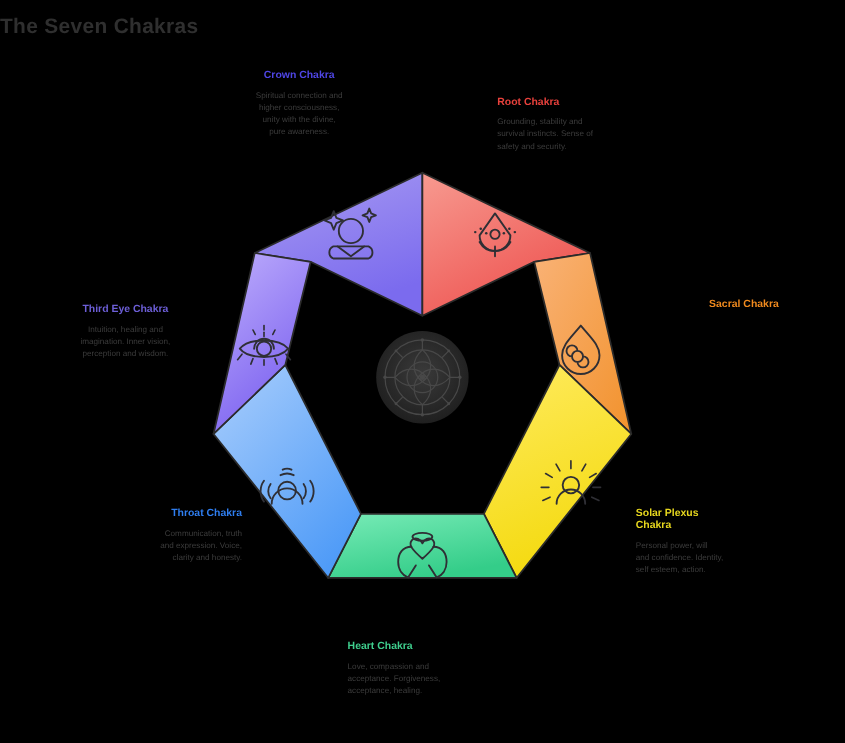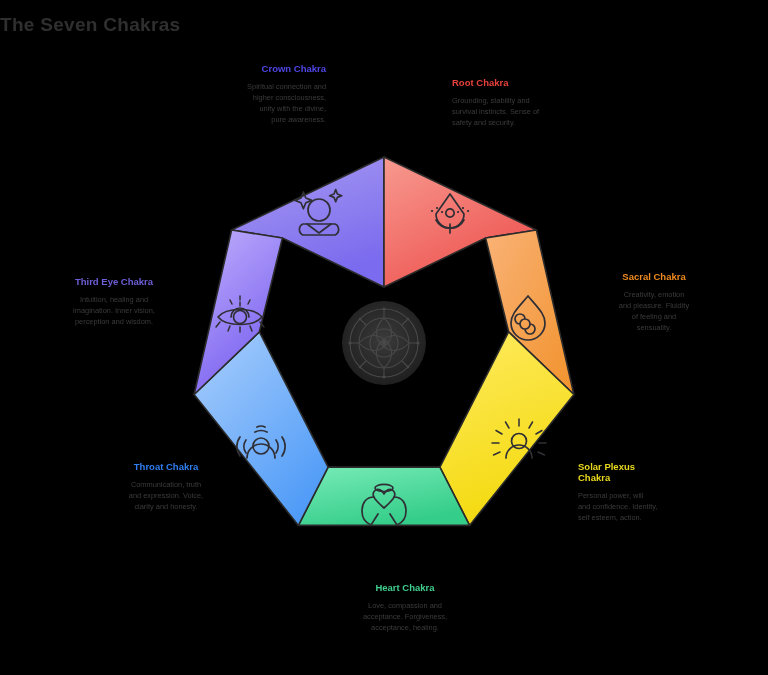--- a/index.html
+++ b/index.html
@@ -19,26 +19,26 @@
 
   .callout{position:absolute;width:150px;}
   .callout .ct{
     font-size:9.5px;font-weight:700;line-height:1.15;margin:0 0 6px 0;
   }
   .callout .cb{
     font-size:7.4px;line-height:1.5;color:#3c3c3c;margin:0;
   }
 
   
-  #c-crown   {left:218px; top:64px;  width:108px; text-align:right;}
-  #c-root    {left:452px; top:78px;  width:125px; text-align:left;}
-  #c-sacral  {left:600px; top:272px; width:108px; text-align:center;}
+  #c-crown   {left:218px; top:64px;  width:108px; text-align:center;}
+  #c-root    {left:452px; top:88px;  width:125px; text-align:left;}
+  #c-sacral  {left:600px; top:272px; width:108px; text-align:right;}
   #c-solar   {left:578px; top:462px; width:112px; text-align:left;}
-  #c-heart   {left:335px; top:583px; width:140px; text-align:center;}
-  #c-throat  {left:112px; top:462px; width:108px; text-align:center;}
+  #c-heart   {left:316px; top:583px; width:140px; }
+  #c-throat  {left:112px; top:462px; width:108px; text-align:right;}
   #c-thirdeye{left:58px;  top:277px; width:112px; text-align:center;}
 </style>
 </head>
 <body>
 
 <div id="stage">
 
   <div class="title">The Seven Chakras</div>
 
   <svg class="ring" viewBox="0 0 768 675">
@@ -221,26 +221,20 @@
     <div class="ct" style="color:#e8413c">Root Chakra</div>
     <div class="cb">
       <div>Grounding, stability and</div>
       <div>survival instincts. Sense of</div>
       <div>safety and security.</div>
     </div>
   </div>
 
   <div class="callout" id="c-sacral">
     <div class="ct" style="color:#f08a1e">Sacral Chakra</div>
-    <div class="cb">
-      <div>Creativity, emotion</div>
-      <div>and pleasure. Fluidity</div>
-      <div>of feeling and</div>
-      <div>sensuality.</div>
-    </div>
   </div>
 
   <div class="callout" id="c-solar">
     <div class="ct" style="color:#e8d81e;max-width:78px">Solar Plexus Chakra</div>
     <div class="cb">
       <div>Personal power, will</div>
       <div>and confidence. Identity,</div>
       <div>self esteem, action.</div>
     </div>
   </div>

